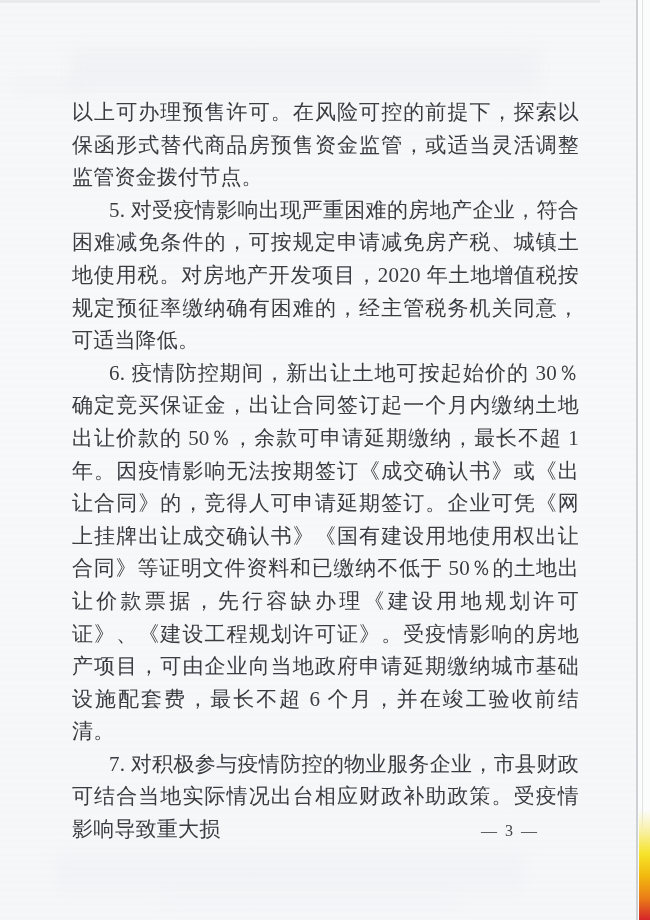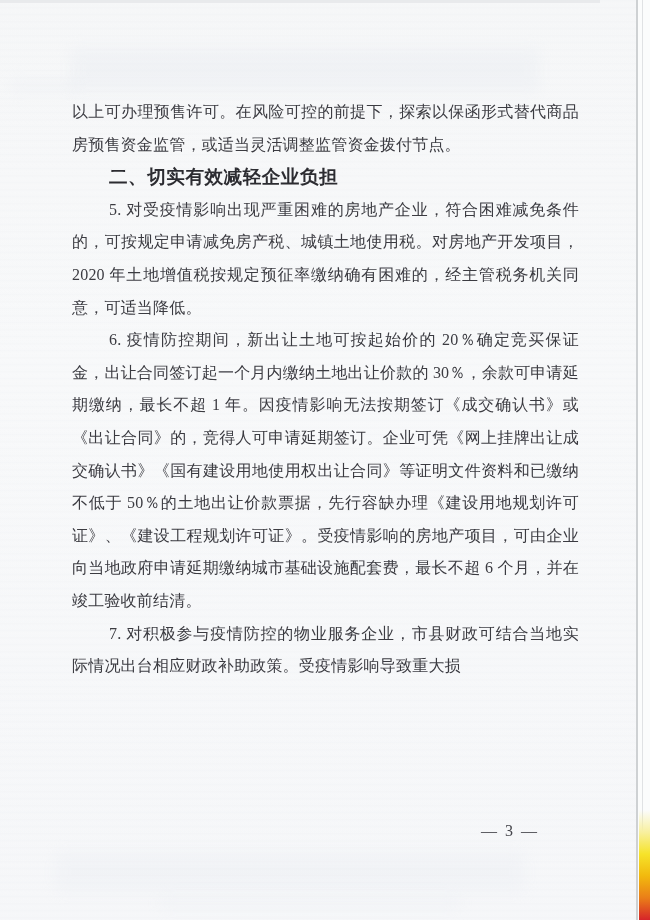--- a/index.html
+++ b/index.html
@@ -37,21 +37,21 @@
   .ghost.g3 { left: 55px;  top: 852px; width: 470px; height: 40px; opacity:.22; }
   .ghost.g4 { left: 160px; top: 895px; width: 300px; height: 16px; opacity:.15; }
 
   
   .content {
     position: absolute; left: 72px; top: 96px; width: 507px;
     color: var(--text-color);
   }
   .para {
     margin: 0;
-    font-size: 16px;
+    font-size: 21px;
     line-height: 32.6px;
     text-align: justify;
     letter-spacing: 0.2px;
   }
   .para.indent { text-indent: 37px; }
   .heading {
     margin: 0;
     font-family: "Liberation Sans", sans-serif;
     font-weight: bold;
     font-size: 18.6px;
@@ -93,23 +93,22 @@
 <div class="scan-texture"></div>
 <div class="top-shadow-line"></div>
 
 <div class="ghost g1"></div>
 <div class="ghost g2"></div>
 <div class="ghost g3"></div>
 <div class="ghost g4"></div>
 
 <div class="content">
   <p class="para">以上可办理预售许可。在风险可控的前提下，探索以保函形式替代商品房预售资金监管，或适当灵活调整监管资金拨付节点。</p>
-  <h2 class="heading">二、切实有效减轻企业负担</h2>
   <p class="para indent">5. 对受疫情影响出现严重困难的房地产企业，符合困难减免条件的，可按规定申请减免房产税、城镇土地使用税。对房地产开发项目，2020 年土地增值税按规定预征率缴纳确有困难的，经主管税务机关同意，可适当降低。</p>
-  <p class="para indent">6. 疫情防控期间，新出让土地可按起始价的 20％确定竞买保证金，出让合同签订起一个月内缴纳土地出让价款的 30％，余款可申请延期缴纳，最长不超 1 年。因疫情影响无法按期签订《成交确认书》或《出让合同》的，竞得人可申请延期签订。企业可凭《网上挂牌出让成交确认书》《国有建设用地使用权出让合同》等证明文件资料和已缴纳不低于 50％的土地出让价款票据，先行容缺办理《建设用地规划许可证》、《建设工程规划许可证》。受疫情影响的房地产项目，可由企业向当地政府申请延期缴纳城市基础设施配套费，最长不超 6 个月，并在竣工验收前结清。</p>
+  <p class="para indent">6. 疫情防控期间，新出让土地可按起始价的 30％确定竞买保证金，出让合同签订起一个月内缴纳土地出让价款的 50％，余款可申请延期缴纳，最长不超 1 年。因疫情影响无法按期签订《成交确认书》或《出让合同》的，竞得人可申请延期签订。企业可凭《网上挂牌出让成交确认书》《国有建设用地使用权出让合同》等证明文件资料和已缴纳不低于 50％的土地出让价款票据，先行容缺办理《建设用地规划许可证》、《建设工程规划许可证》。受疫情影响的房地产项目，可由企业向当地政府申请延期缴纳城市基础设施配套费，最长不超 6 个月，并在竣工验收前结清。</p>
   <p class="para indent">7. 对积极参与疫情防控的物业服务企业，市县财政可结合当地实际情况出台相应财政补助政策。受疫情影响导致重大损</p>
 </div>
 
 <div class="page-number">— 3 —</div>
 
 <div class="edge-paper"></div>
 <div class="edge-line-1"></div>
 <div class="edge-line-2"></div>
 <div class="color-strip" style="background: linear-gradient(rgba(255, 255, 255, 0), rgb(248, 240, 160), rgb(246, 227, 42), rgb(242, 185, 14), rgb(234, 126, 24), rgb(214, 36, 42));"></div>
 

